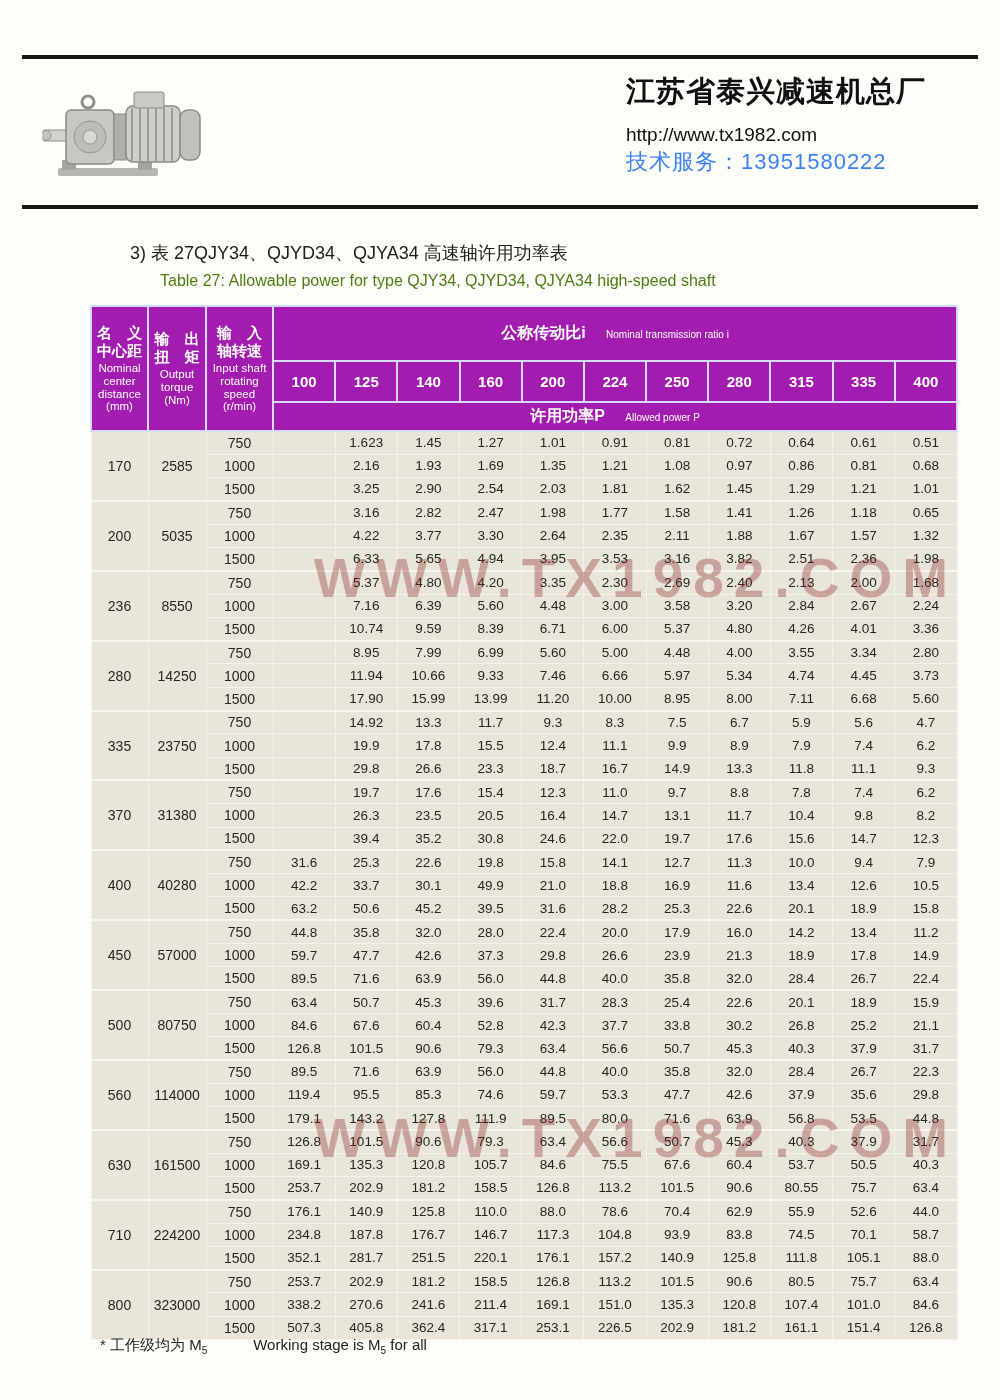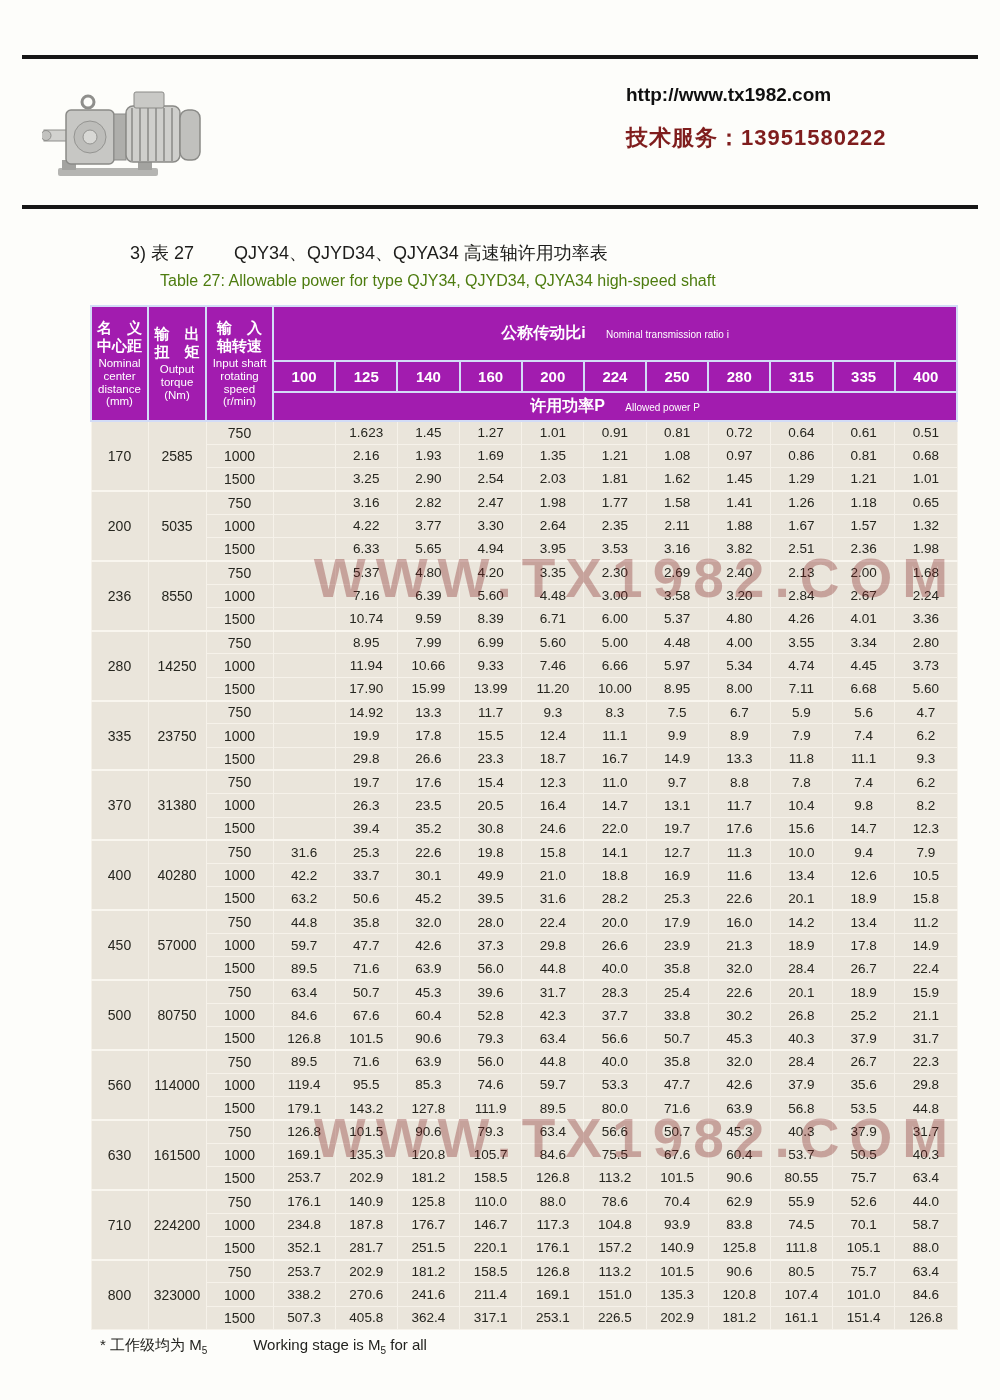--- a/index.html
+++ b/index.html
@@ -12,34 +12,34 @@
     overflow:hidden;
   }
   .rule { position:absolute; left:22px; width:956px; height:4px; background:#161616; }
   .rule-top { top:55px; }
   .rule-mid { top:205px; }
 
   .logo { position:absolute; left:42px; top:80px; width:172px; height:102px; }
 
   .company { position:absolute; right:44px; top:72px; text-align:left; width:330px; }
   .company-name { font-size:29px; font-weight:bold; letter-spacing:1px; color:#101010; }
-  .company-url  { font-size:19px; font-weight:bold; margin-top:12px; color:#101010; }
-  .company-svc  { font-size:22px; font-weight:bold; margin-top:17px; letter-spacing:1px; color:#7f1d1d; }
+  .company-url  { font-size:19px; font-weight:normal; margin-top:12px; color:#101010; }
+  .company-svc  { font-size:22px; font-weight:normal; margin-top:1px; letter-spacing:1px; color:#3b82f6; }
 
   .title-row { position:absolute; left:130px; top:241px; font-size:18px; color:#1d1d1b; }
-  .title-models { margin-left:40px; }
+  .title-models { }
   .subtitle { position:absolute; left:160px; top:272px; font-size:16px; color:#4d7c0f; }
 
   .tablewrap { position:absolute; left:90px; top:305px; width:868px; }
   table { border-collapse:collapse; table-layout:fixed; width:868px; }
 
   thead th { background:#a21caf; color:#fff; font-weight:bold; vertical-align:middle;
              border:2px solid #d3dcf6; }
   thead tr.hdr-main { height:55px; }
-  thead tr.hdr-ratios { height:31px; }
+  thead tr.hdr-ratios { height:41px; }
   thead tr.hdr-power { height:29px; }
   .hdr-zh { display:block; font-size:15px; line-height:1.2; white-space:pre-line; }
   .hdr-en { display:block; font-size:11.5px; font-weight:normal; line-height:1.12; white-space:pre-line; margin-top:2px; }
   .hdr-inline-zh { font-size:16px; }
   .hdr-inline-en { font-size:10px; font-weight:normal; margin-left:16px; }
   th.ratio-num { font-size:15px; }
 
   tbody tr { height:23.3px; }
   tbody td { background:#eae5db; border:1px solid #f6f2ea; text-align:center;
              font-size:13.5px; color:#26261f; padding:0; }
@@ -81,20 +81,21 @@
     <line x1="106" y1="28" x2="106" y2="82"></line>
       <line x1="114" y1="28" x2="114" y2="82"></line>
     <line x1="122" y1="28" x2="122" y2="82"></line>
       <line x1="130" y1="28" x2="130" y2="82"></line>
   </g>
   <rect x="92" y="12" width="30" height="16" rx="2" fill="#c9c9c6" stroke="#8a8a87"></rect>
   <rect x="138" y="30" width="20" height="50" rx="8" fill="#c0c0bd" stroke="#8a8a87" stroke-width="1.5"></rect>
 </svg>
 
 <div class="company">
+  <div class="company-name">江苏省泰兴减速机总厂</div>
   <div class="company-url">http://www.tx1982.com</div>
   <div class="company-svc">技术服务：13951580222</div>
 </div>
 
 <div class="rule rule-mid"></div>
 
 <div class="title-row">
   <span>3) 表 27</span><span class="title-models">QJY34、QJYD34、QJYA34 高速轴许用功率表</span>
 </div>
 <div class="subtitle">Table 27: Allowable power for type QJY34, QJYD34, QJYA34 high-speed shaft</div>

